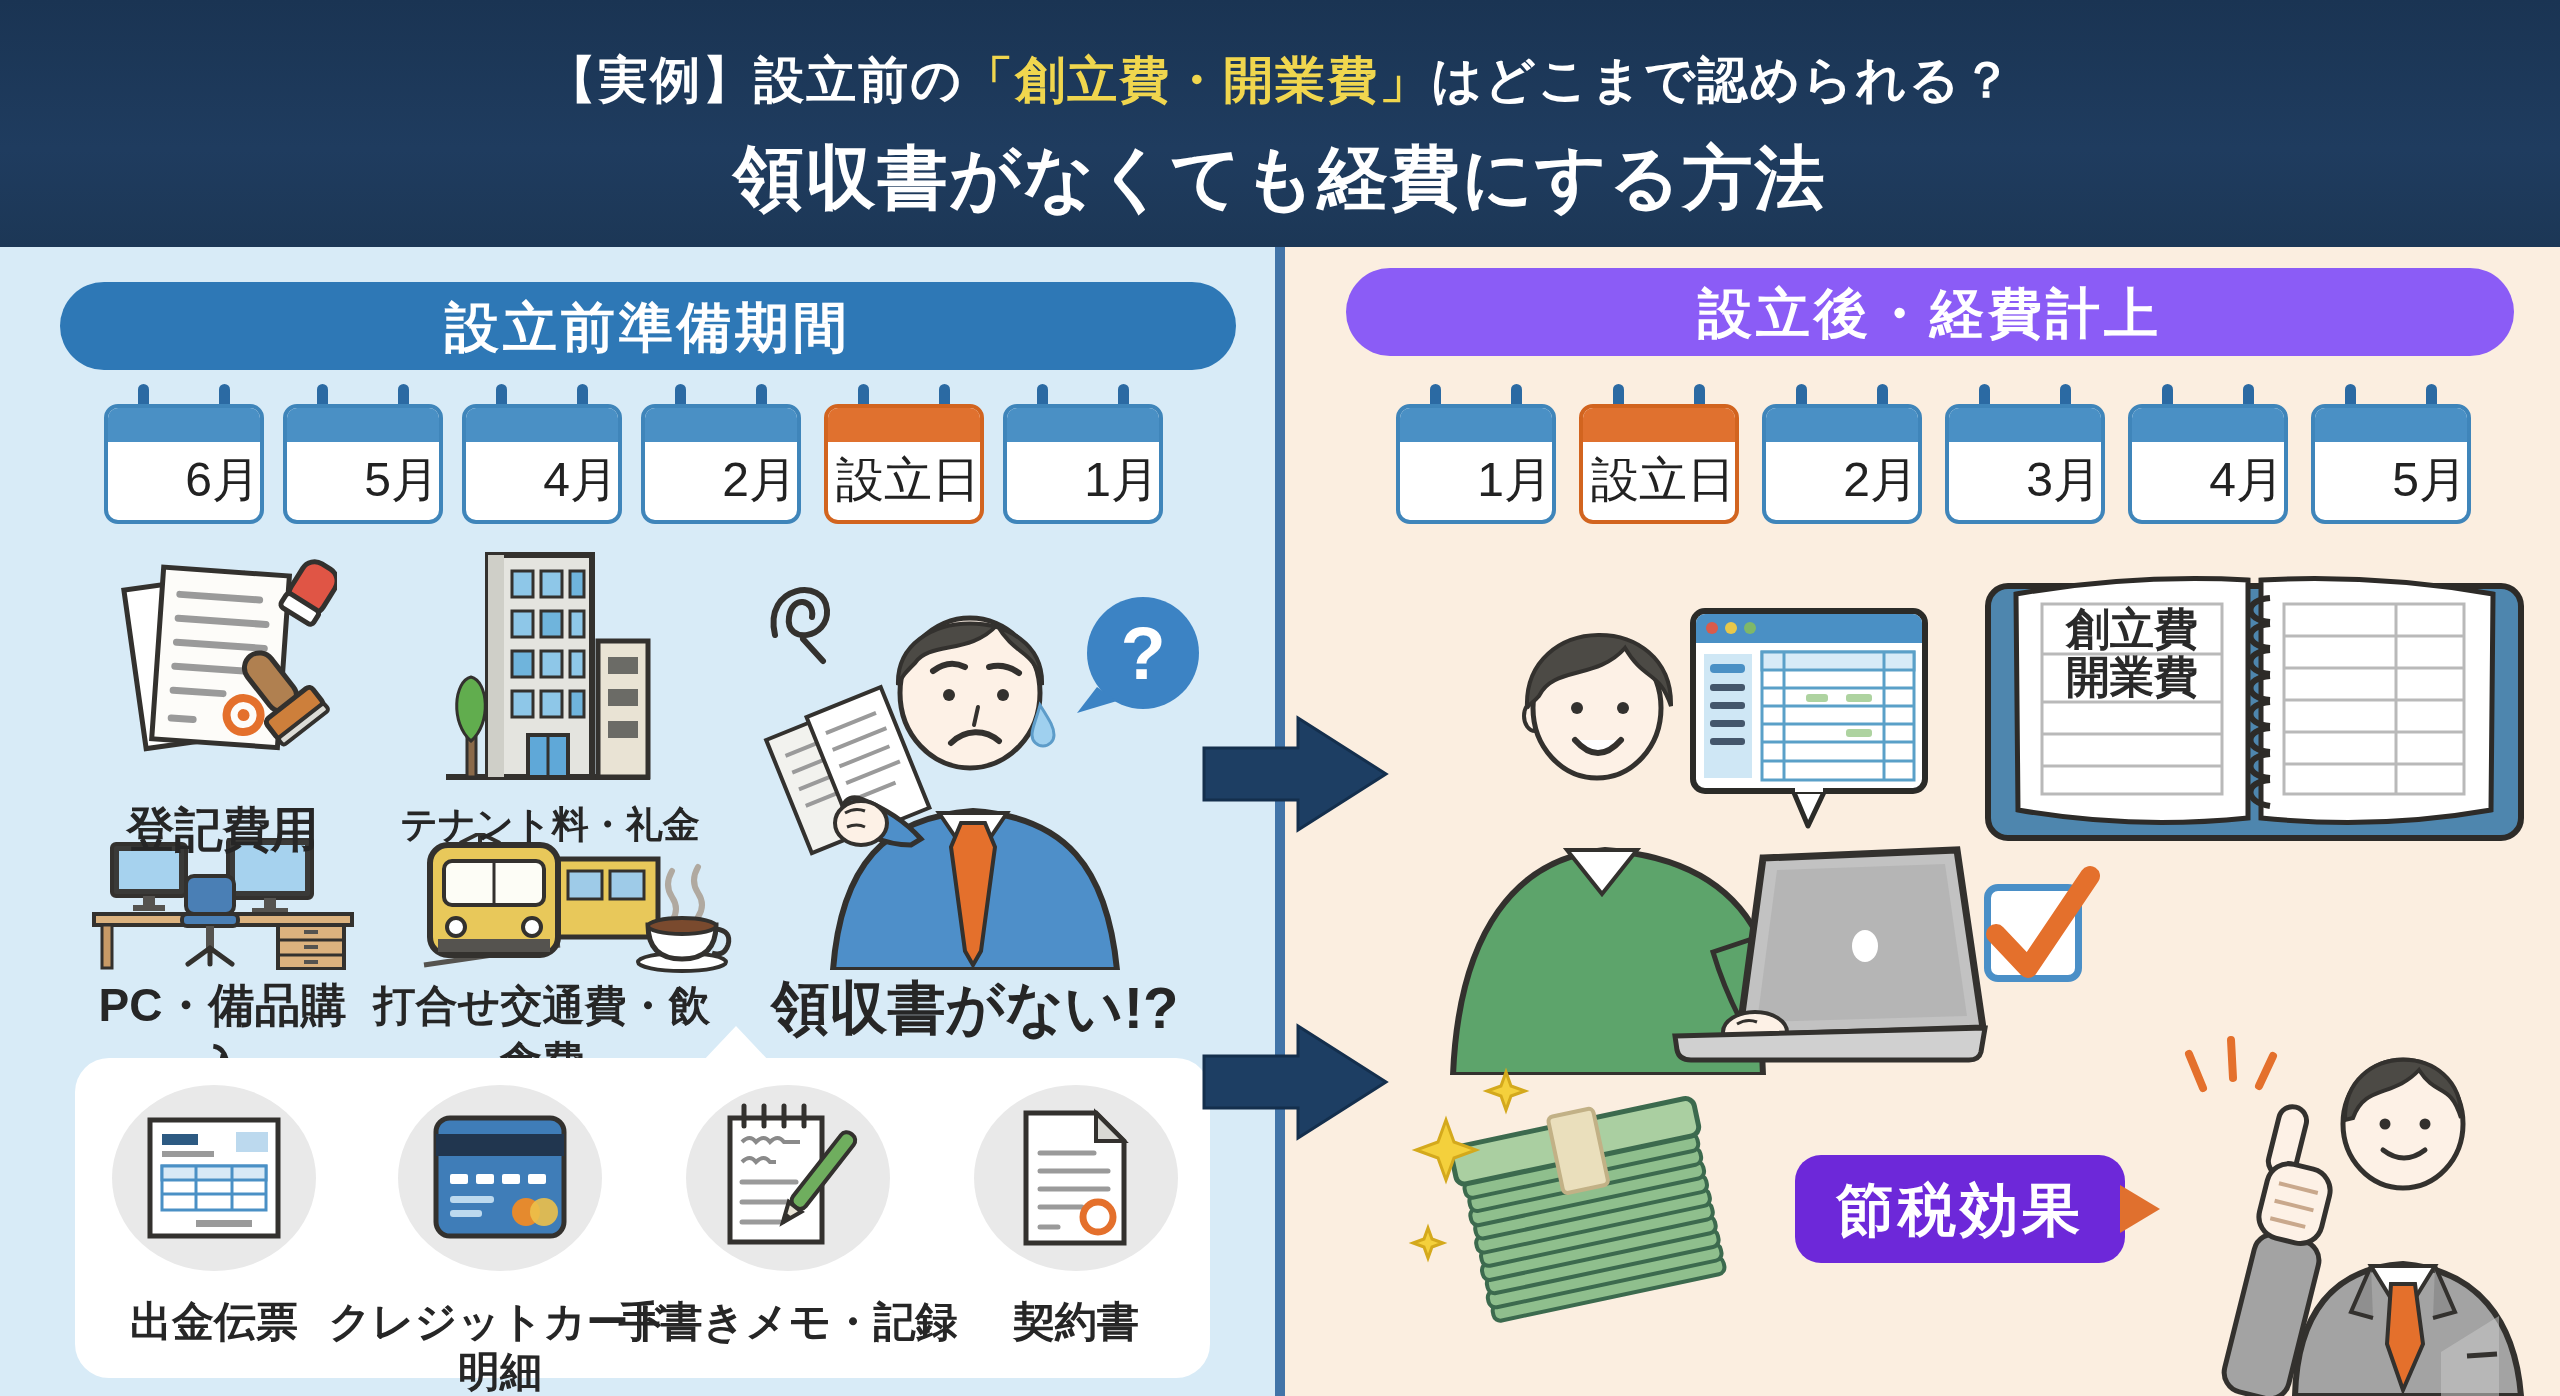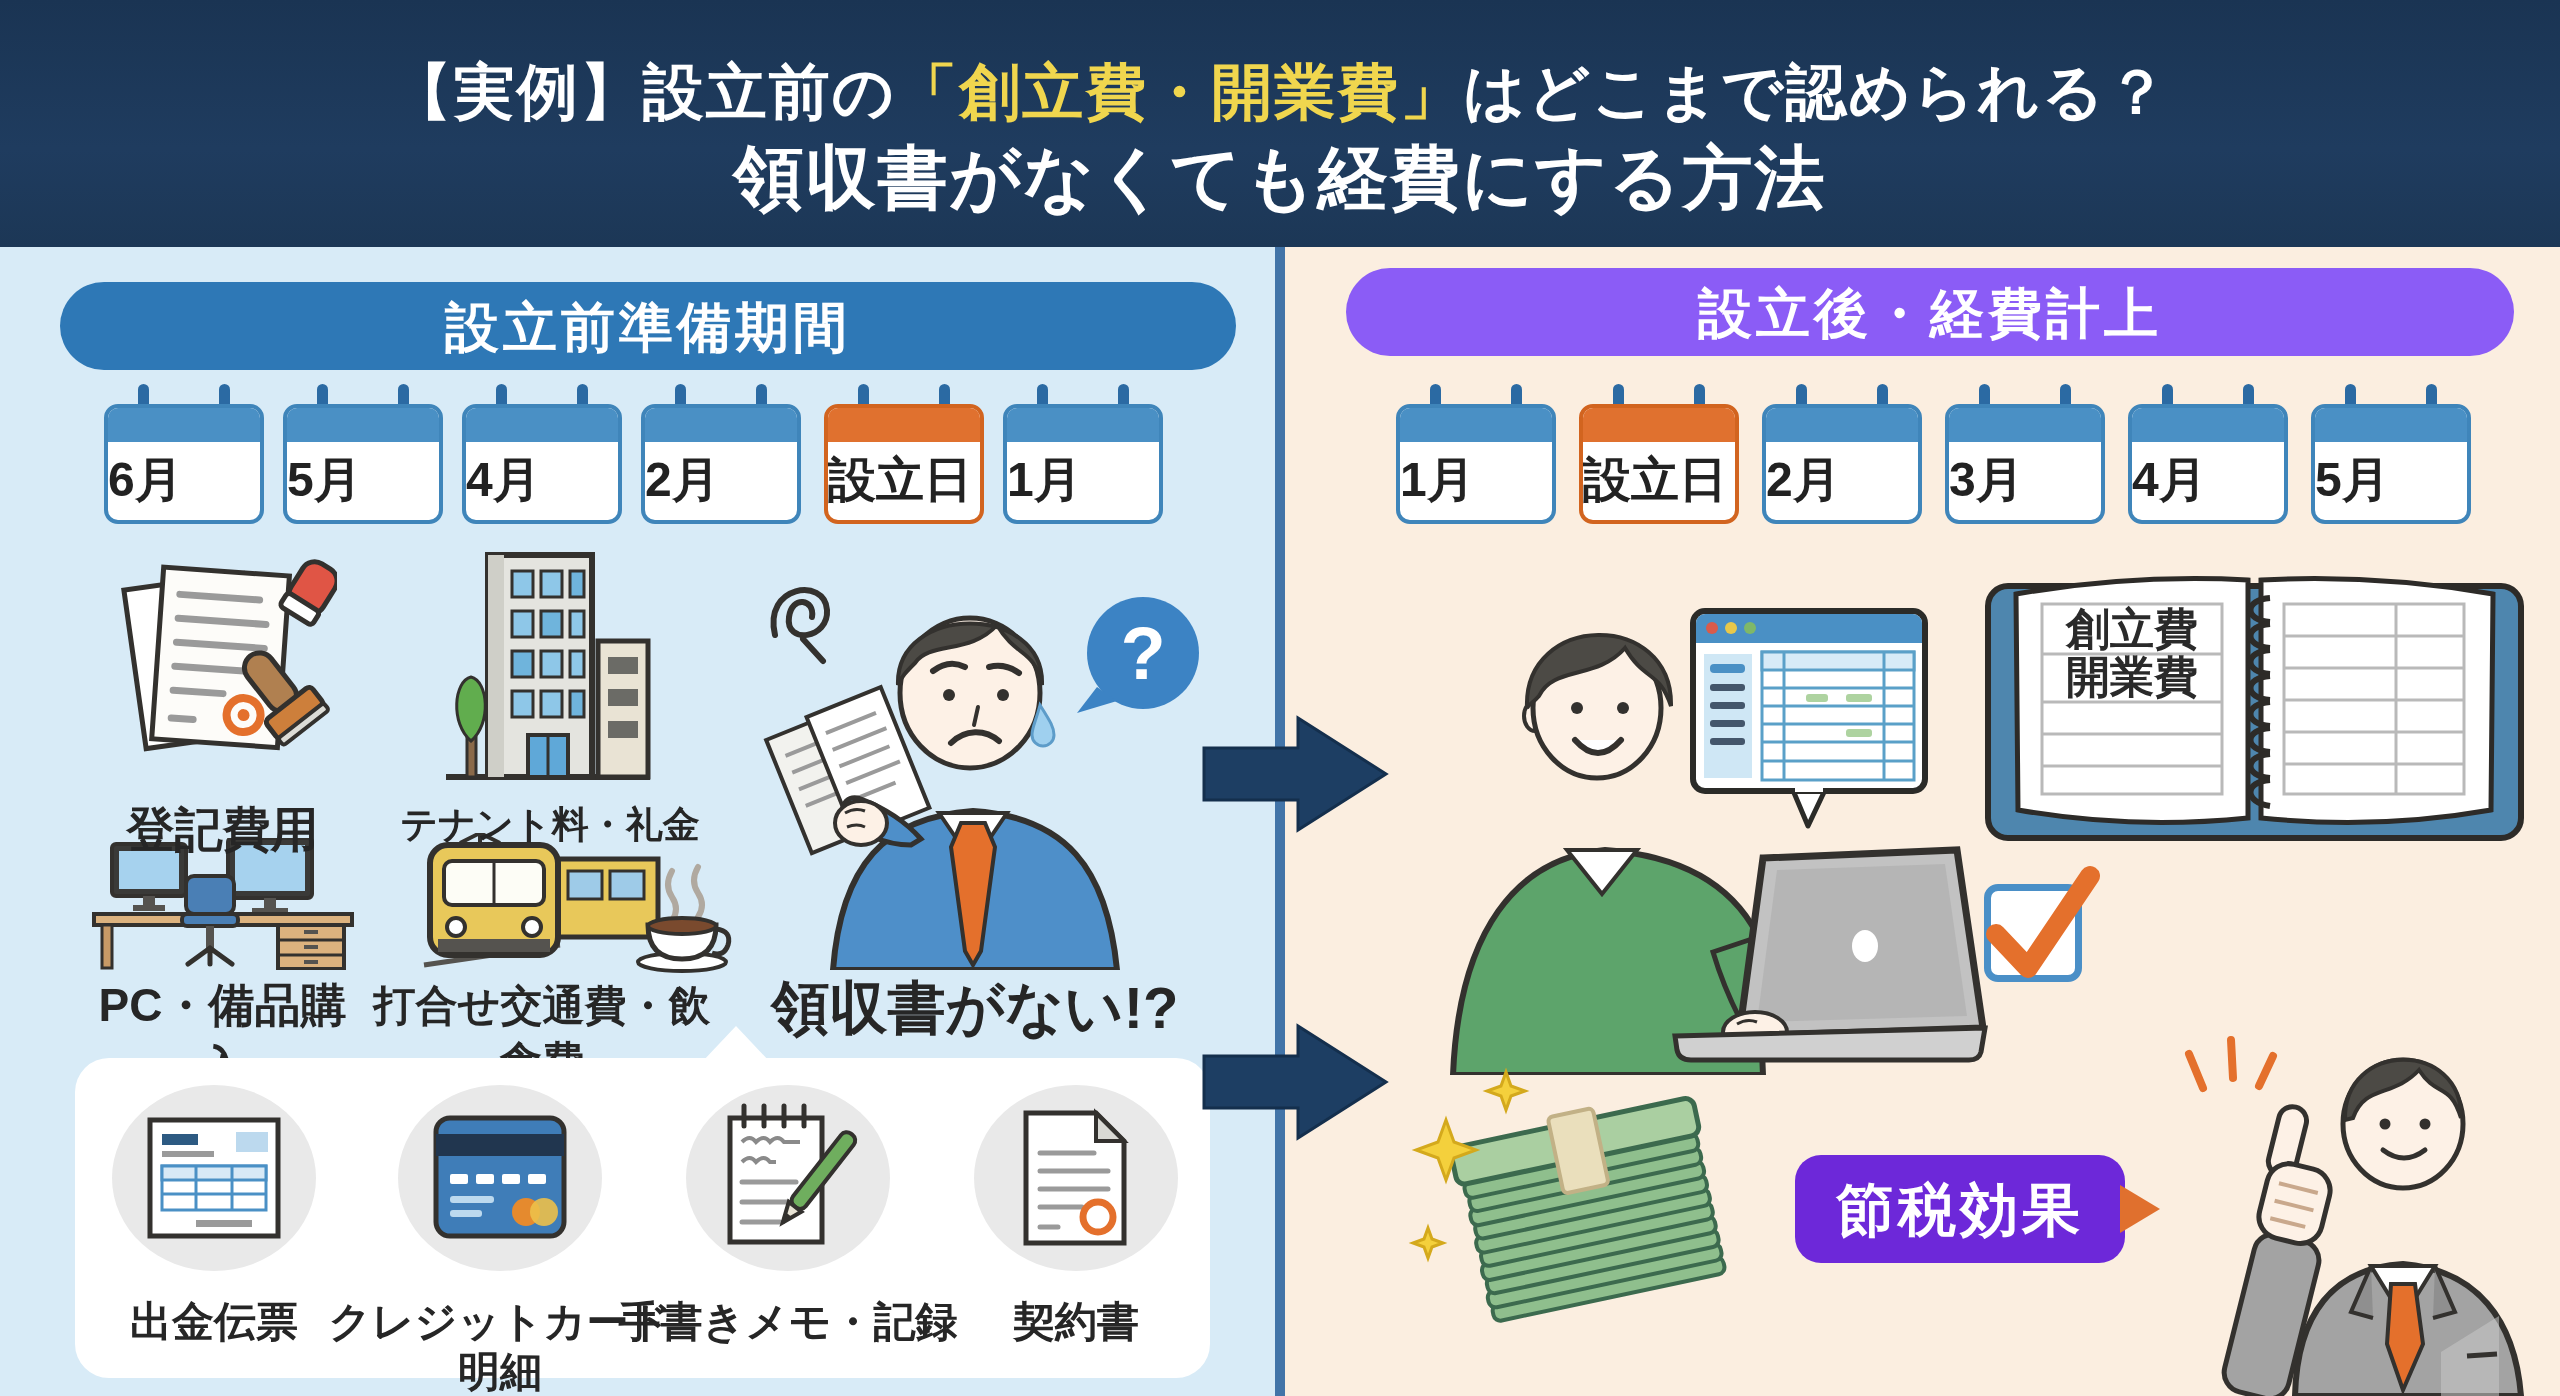--- a/index.html
+++ b/index.html
@@ -2,39 +2,39 @@
 <html><head>
 <meta charset="utf-8">
 <style>
   html,body{margin:0;padding:0;background:#fff;}
   #stage{position:relative;width:2560px;height:1396px;overflow:hidden;
          font-family:"Liberation Sans","DejaVu Sans",sans-serif;color:#2a2a2a;}
   .abs{position:absolute;}
   
   #header{left:0;top:0;width:2560px;height:247px;background:linear-gradient(180deg,#1a3453 0%,#1f3c5f 60%,#1c3756 100%);}
   .title-line{width:2560px;text-align:center;font-weight:800;color:#fff;letter-spacing:2px;}
-  #title1{top:46px;font-size:61px;line-height:92px;}
+  #title1{top:34px;font-size:50px;line-height:92px;}
   #title2{top:134px;font-size:70px;line-height:88px;}
   .hl{color:#f0d64e;}
   
   #left-panel{left:0;top:247px;width:1275px;height:1149px;background:#d8ebf7;}
   #right-panel{left:1285px;top:247px;width:1275px;height:1149px;background:#fbeee0;}
   #divider{left:1275px;top:247px;width:10px;height:1149px;background:#4274a8;z-index:1;}
   .banner{height:88px;border-radius:44px;text-align:center;font-size:54px;font-weight:800;
           color:#fff;line-height:90px;letter-spacing:4px;z-index:2;}
   #banner-left{left:60px;top:282px;width:1176px;background:#2e78b6;}
   #banner-right{left:1346px;top:268px;width:1168px;background:#8b5cf6;}
   
   .calendar{top:384px;width:160px;height:156px;z-index:2;}
   .cal-ring{position:absolute;top:0;width:11px;height:36px;border-radius:6px;background:#2b6aa3;}
   .cal-ring.r1{left:34px;} .cal-ring.r2{right:34px;}
   .cal-body{position:absolute;top:20px;left:0;width:152px;height:112px;background:#fff;
             border:4px solid #3f85ba;border-radius:14px;overflow:hidden;}
   .cal-head{height:34px;background:#4a90c5;}
-  .cal-label{text-align:left;font-size:48px;font-weight:700;line-height:76px;color:#222;}
+  .cal-label{text-align:right;font-size:48px;font-weight:400;line-height:76px;color:#222;}
   .calendar.orange .cal-body{border-color:#d2641f;}
   .calendar.orange .cal-head{background:#e0712f;}
   
   .cap{text-align:center;font-weight:800;color:#262626;z-index:2;}
   
   #evidence-box{left:75px;top:1058px;width:1135px;height:320px;background:#fff;border-radius:34px;z-index:2;}
   #evidence-pointer{left:702px;top:1026px;width:0;height:0;border-left:34px solid transparent;
                     border-right:34px solid transparent;border-bottom:36px solid #fff;z-index:2;}
   .ev-ellipse{top:1085px;width:204px;height:186px;border-radius:50%;background:#e9e9e9;z-index:3;}
   .ev-icon{z-index:4;}

